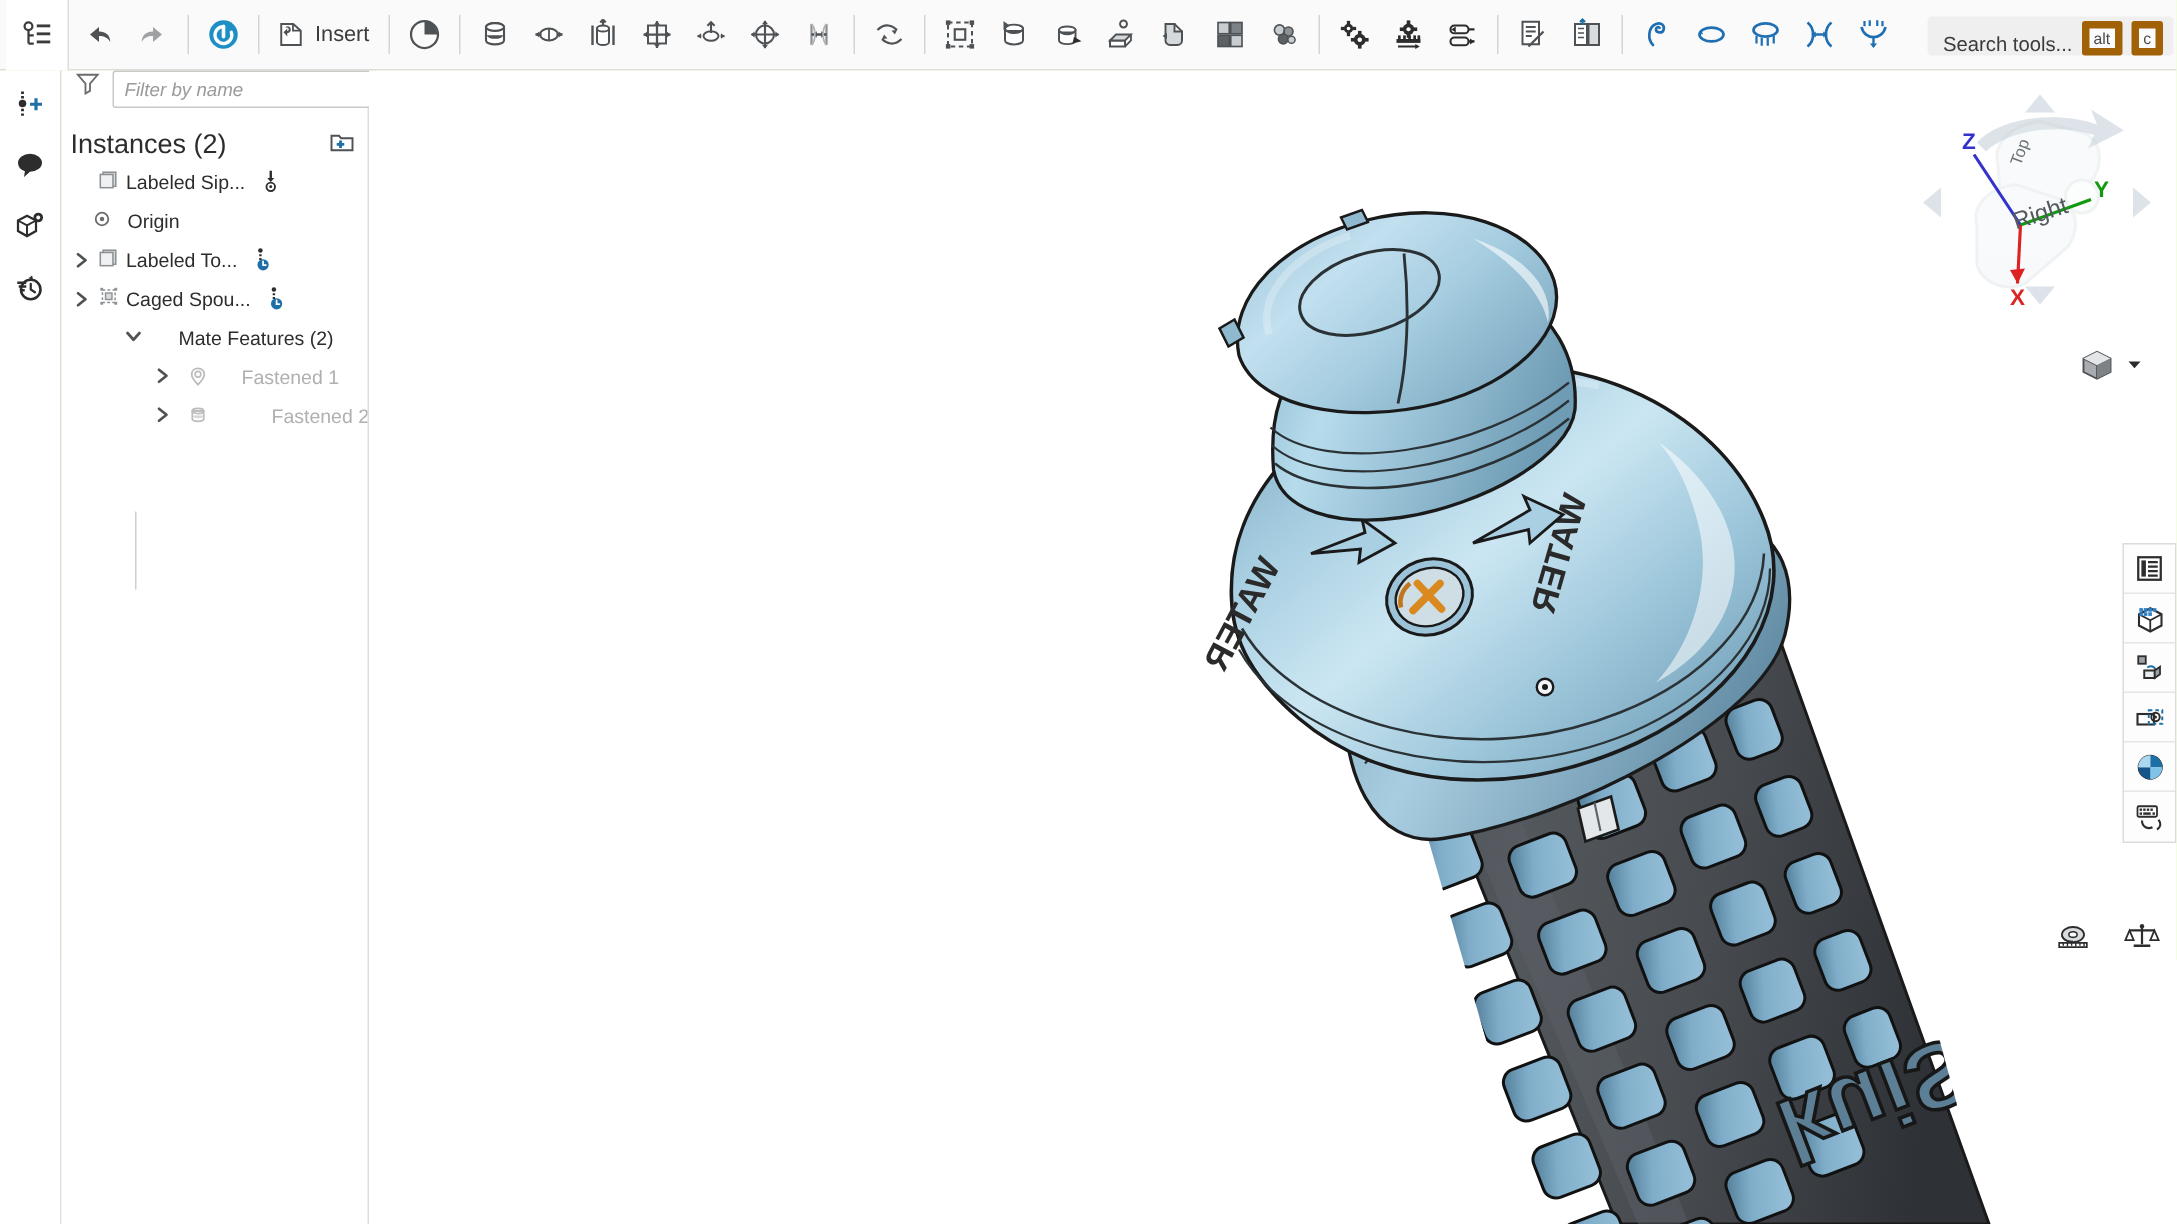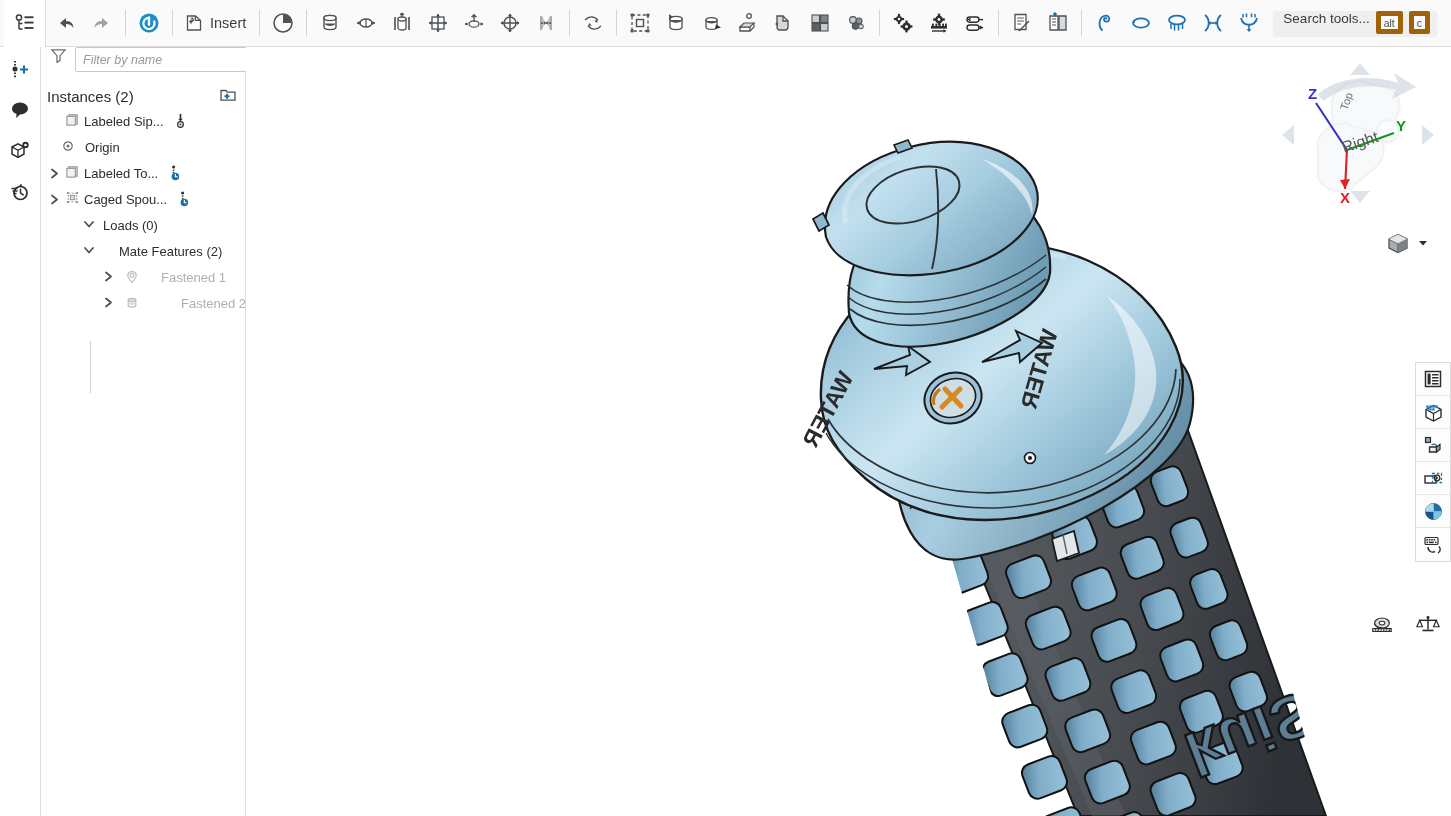--- a/index.html
+++ b/index.html
@@ -37,22 +37,22 @@
   #tree-toggle-btn {
     width: 42px; height: 47px; flex: none;
     display: flex; align-items: center; justify-content: center;
     background: #fff;
     border-right: 1px solid #dddddd;
     margin-right: 2px;
   }
 
   
   #search-tools {
-    position: absolute; right: 14px; top: 11px;
-    height: 26px; display: flex; align-items: flex-start;
+    position: absolute; right: 2px; top: 11px;
+    height: 26px; display: flex; align-items: flex-end;
     background: #efefef; border-radius: 3px;
     padding: 0 7px 0 10px; gap: 6px;
     cursor: text;
   }
   #search-tools .st-label { font-size: 13.5px; color: #3b3b3b; white-space: nowrap; }
   .kbd {
     display: inline-block; font-size: 10.5px; color: #4a4a4a;
     border: 5px solid #a16207; border-radius: 2px;
     background: #fbfbfb; padding: 1px 3px 0 3px; line-height: 12px;
     min-width: 15px; text-align: center;
@@ -87,21 +87,21 @@
     padding: 0 7px; color: #333;
     font-family: "Liberation Sans", sans-serif;
     outline: none;
   }
   #filter-input::placeholder { color: #9a9a9a; font-style: italic; }
 
   .section-head {
     display: flex; align-items: center; justify-content: space-between;
     padding: 2px 8px 2px 6px; height: 23px;
   }
-  .section-head .sh-title { font-size: 15px; color: #2d2d2d; }
+  .section-head .sh-title { font-size: 18px; color: #2d2d2d; }
 
   .tree-row {
     display: flex; align-items: center; height: 26px;
     padding-left: 6px; gap: 4px; position: relative;
     white-space: nowrap;
   }
   .tw { width: 14px; flex: none; display: flex; align-items: center; justify-content: center; }
   .tree-label { font-size: 13px; color: #2d2d2d; overflow: hidden; }
   .tree-label.dim { color: #b0b0b0; }
   .tail-icons { display: flex; align-items: center; gap: 2px; margin-left: 5px; }
@@ -623,28 +623,20 @@
         <svg width="15" height="16" viewBox="0 0 16 18">
           <circle cx="7" cy="2.2" r="1.7" fill="#2d2d2d"></circle>
           <path d="M7 5 v1.6 M7 7.8 v1.6" stroke="#2d2d2d" stroke-width="1.8"></path>
           <circle cx="9" cy="13" r="4.2" fill="#1d6fa5"></circle>
           <path d="M9 10.4 v2.8 h2.1" stroke="#fff" stroke-width="1.3" fill="none" stroke-linecap="round"></path>
         </svg>
       </span>
     </div>
 
 
-    <div class="tree-row" style="padding-left:42px">
-      <span style="position:absolute;left:42px">
-        <svg width="12" height="12" viewBox="0 0 12 12">
-          <path d="M2 4 L6 8.5 L10 4" fill="none" stroke="#4e5255" stroke-width="1.8" stroke-linecap="round" stroke-linejoin="round"></path>
-        </svg>
-      </span>
-      <span class="tree-label" style="margin-left:20px">Loads (0)</span>
-    </div>
 
     <div class="tree-row" style="padding-left:42px">
       <span style="position:absolute;left:42px">
         <svg width="12" height="12" viewBox="0 0 12 12">
           <path d="M2 4 L6 8.5 L10 4" fill="none" stroke="#4e5255" stroke-width="1.8" stroke-linecap="round" stroke-linejoin="round"></path>
         </svg>
       </span>
       <span class="tree-label" style="margin-left:36px">Mate Features (2)</span>
     </div>
 

